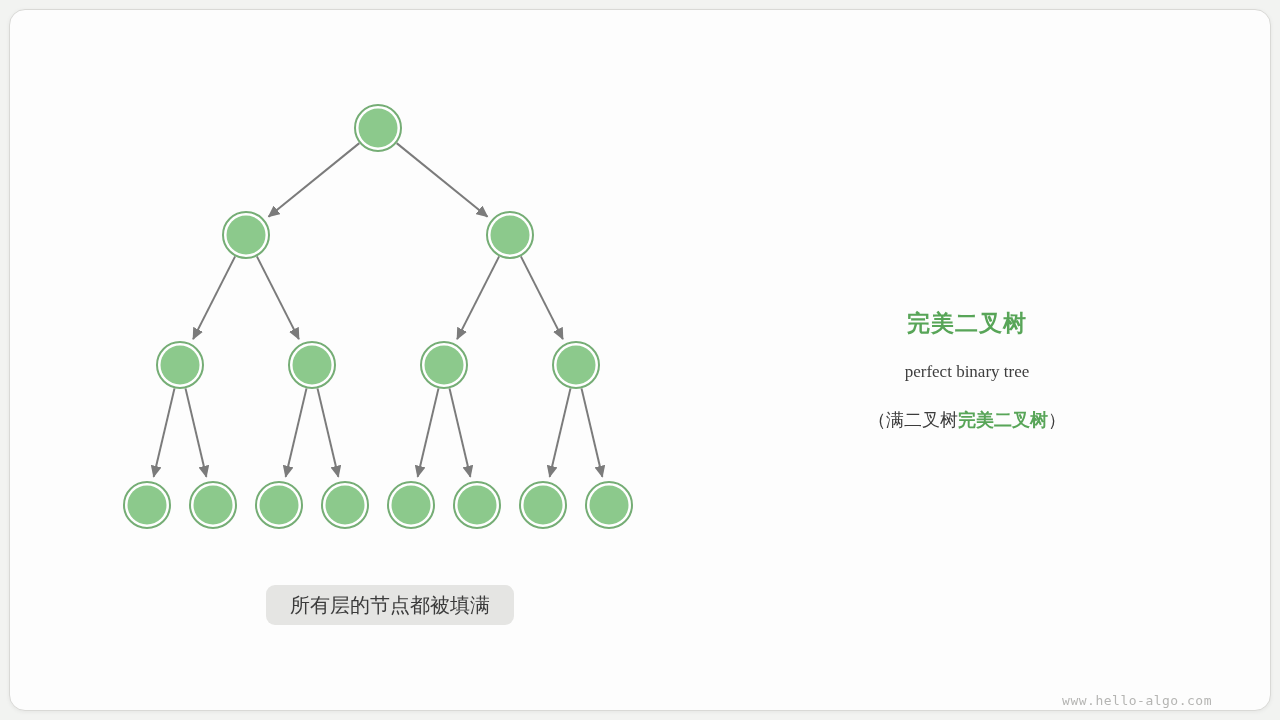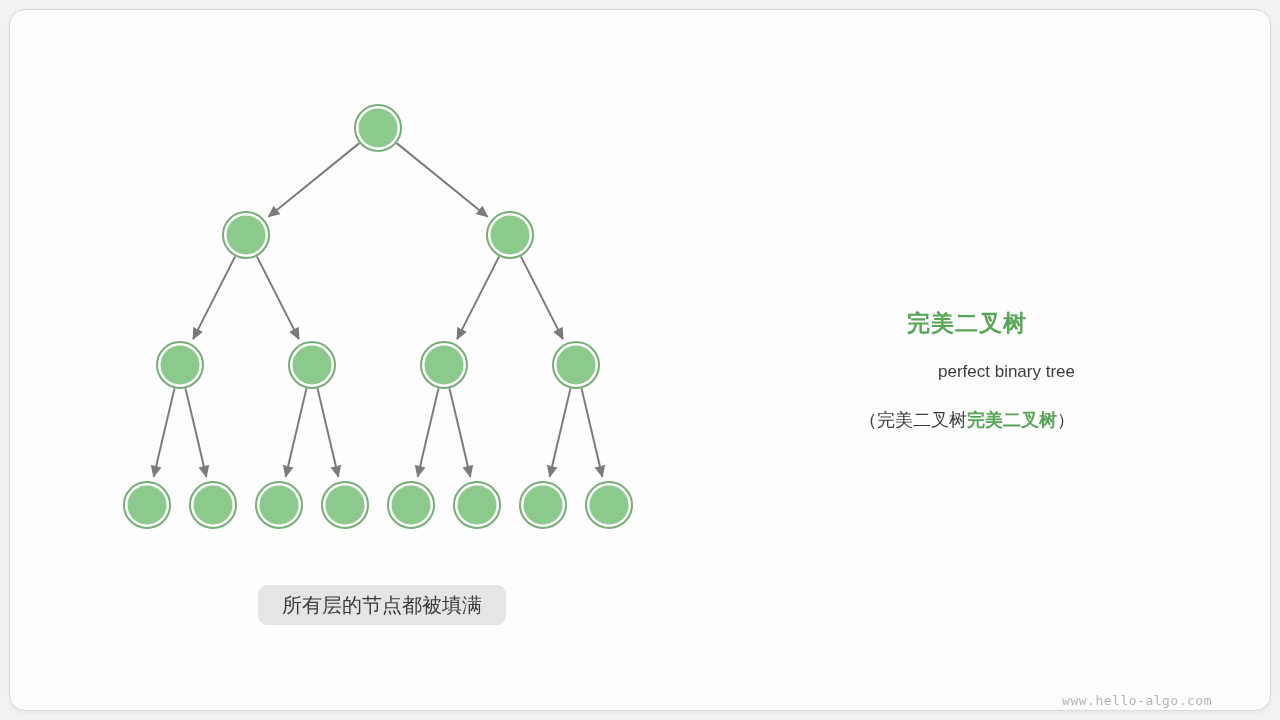--- a/index.html
+++ b/index.html
@@ -47,39 +47,38 @@
   }
   .ann-title {
     font-size: 23px;
     line-height: 30px;
     font-weight: bold;
     color: var(--accent, #58a558);
     letter-spacing: 1px;
     margin-bottom: 22px;
   }
   .ann-subtitle {
-    font-family: Liberation Sans, sans-serif;
+    font-family: Liberation Serif, serif;
     font-size: 17px;
     line-height: 24px;
     color: #3e3e3e;
     margin-bottom: 23px;
-    text-align: right;
   }
   .ann-note {
     font-size: 18px;
     line-height: 26px;
     color: #3c3c3c;
   }
   .ann-note .hl {
     color: var(--accent, #58a558);
     font-weight: bold;
   }
   .caption {
     position: absolute;
-    left: 382px;
+    left: 390px;
     top: 605px;
     transform: translate(-50%, -50%);
     background: var(--caption-bg, #e5e5e3);
     color: var(--caption-text, #3b3b3b);
     font-size: 20px;
     line-height: 20px;
     padding: 10px 24px;
     border-radius: 9px;
     white-space: nowrap;
   }
@@ -182,20 +181,20 @@
         <g>
           <circle cx="609" cy="505" r="23" fill="#ffffff" stroke="#75ad75" stroke-width="2"></circle>
           <circle cx="609" cy="505" r="19.5" fill="#8cc98c"></circle>
         </g>
       </g>
   </svg>
 
   <div class="annotation">
     <div class="ann-title">完美二叉树</div>
     <div class="ann-subtitle">perfect binary tree</div>
-    <div class="ann-note"><span>（完美二叉树</span><span class="hl">完美二叉树</span><span>）</span></div>
+    <div class="ann-note"><span>（满二叉树</span><span class="hl">完美二叉树</span><span>）</span></div>
   </div>
 
   <div class="caption">所有层的节点都被填满</div>
 
   <div class="watermark">www.hello-algo.com</div>
 
 </div>
 
 </body></html>

